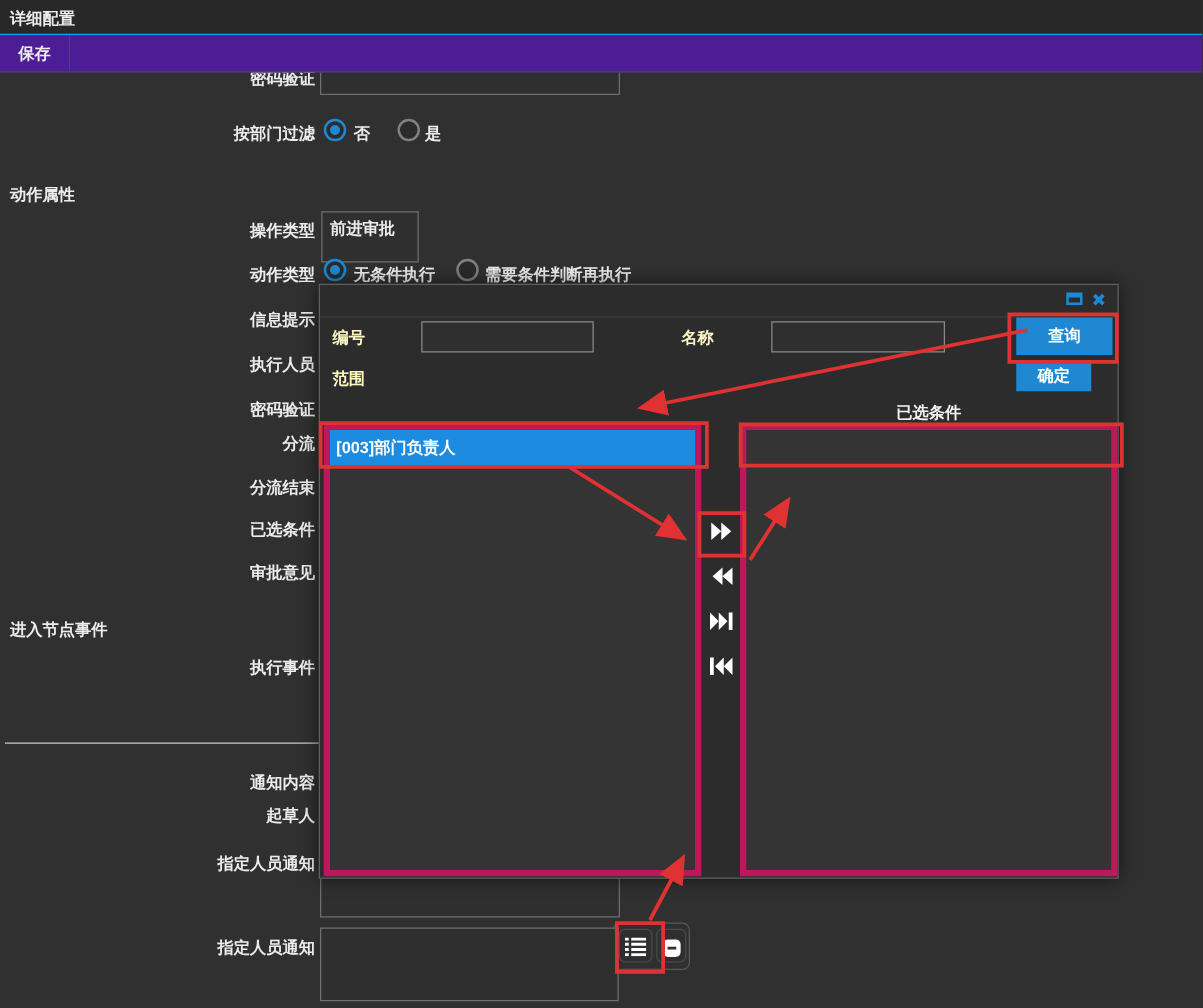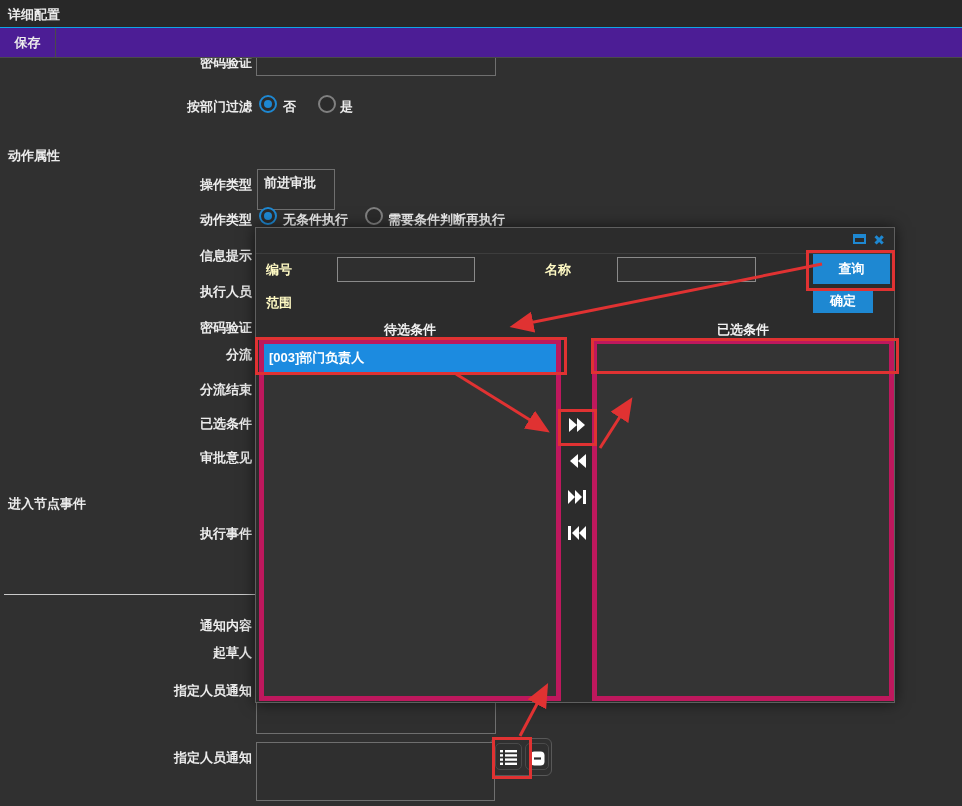--- a/index.html
+++ b/index.html
@@ -144,21 +144,20 @@
 
   <div class="dlabel" style="left:10px;top:33px;">编号</div>
   <div class="ibox" style="left:81px;top:29px;width:138px;height:25px;border-color:#8a8a8a;"></div>
   <div class="dlabel" style="left:289px;top:33px;">名称</div>
   <div class="ibox" style="left:361px;top:29px;width:139px;height:25px;border-color:#8a8a8a;"></div>
   <div class="dlabel" style="left:10px;top:66px;">范围</div>
 
   <button class="bluebtn" style="left:557px;top:26px;width:77px;height:30px;">查询</button>
   <button class="bluebtn" style="left:557px;top:60px;width:60px;height:25px;">确定</button>
 
-  <div class="colhead" style="left:3px;top:93px;width:302px;">待选条件</div>
   <div class="colhead" style="left:336px;top:93px;width:302px;">已选条件</div>
 
   <div class="list" style="left:3px;">
     <div class="listitem">[003]部门负责人</div>
   </div>
   <div class="list" style="left:336px;"></div>
 
   <button class="xferbtn" style="top:185px;">
     <svg width="19" height="16" viewBox="0 0 19 16">
       <path d="M1,1 L9,8 L1,15 Z" fill="#fff"></path>

